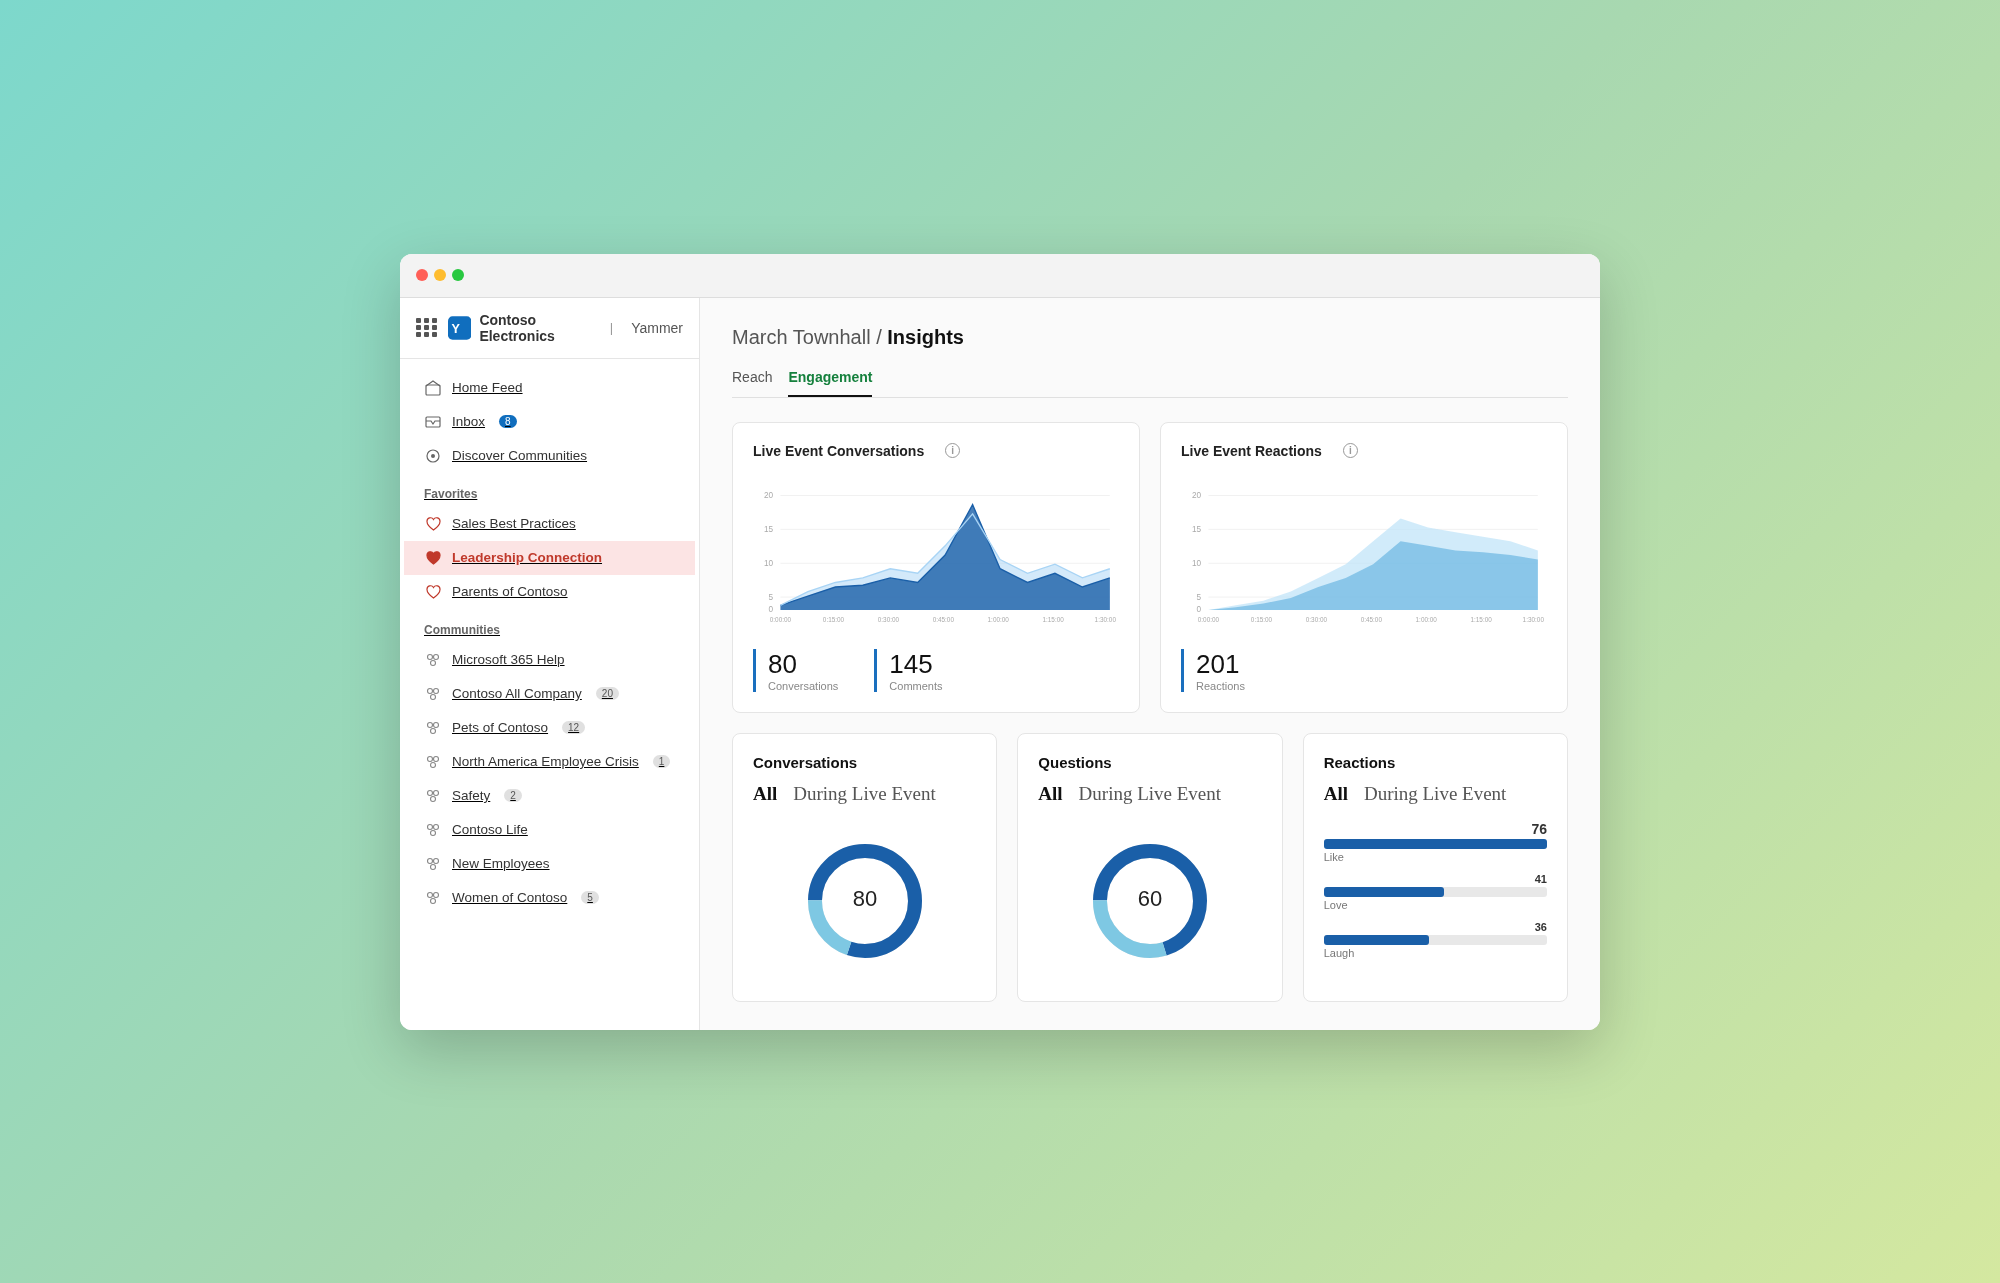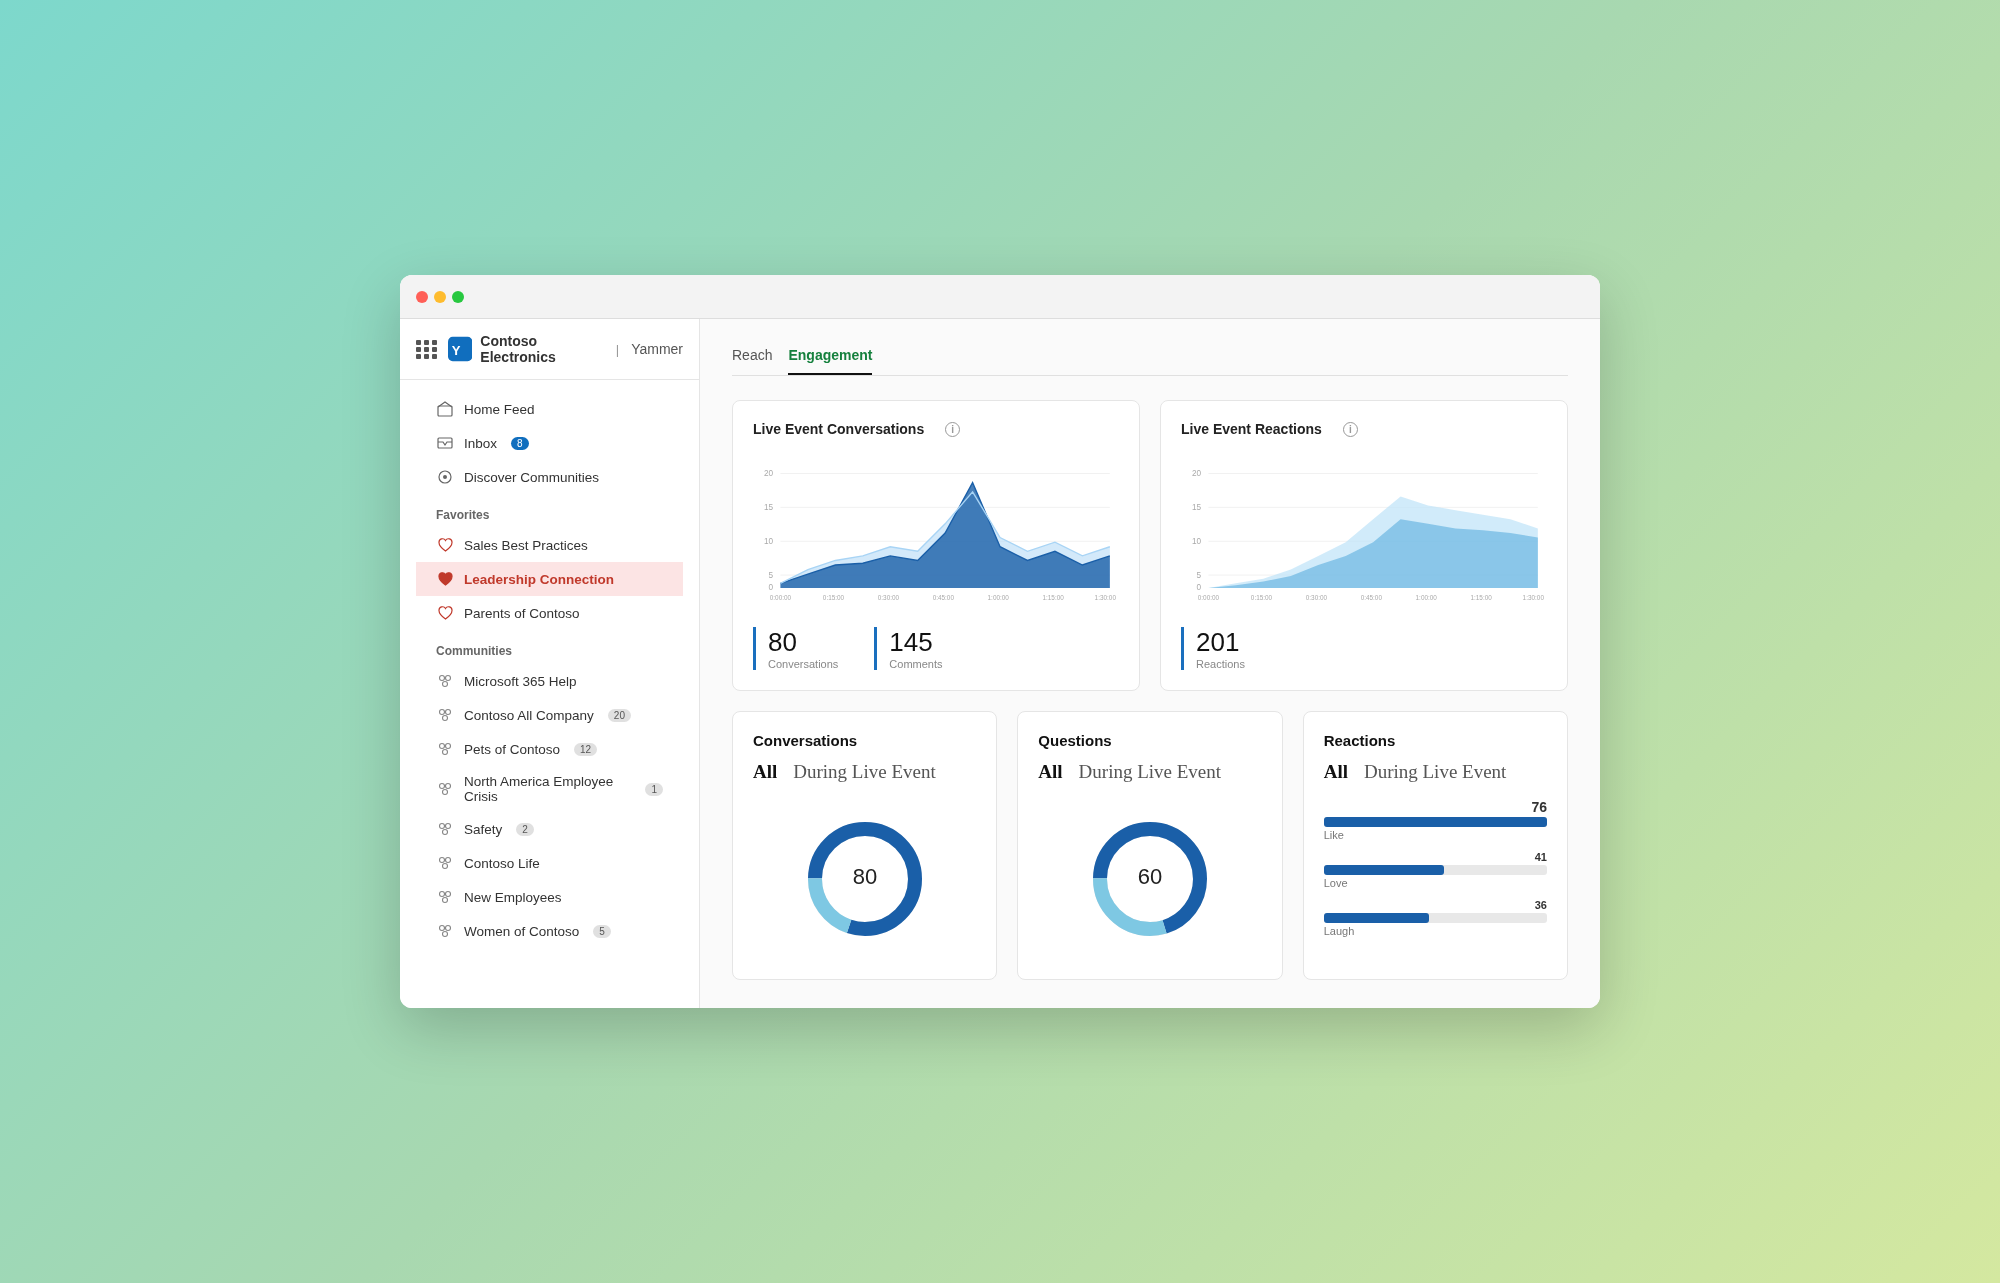--- a/index.html
+++ b/index.html
@@ -64,26 +64,27 @@
     }
     .grid-dot { width: 5px; height: 5px; background: #555; border-radius: 1px; }
     .org-name {
       font-weight: 600;
       font-size: 14px;
       color: #333;
     }
     .app-name {
       font-size: 14px;
       color: #555;
-      margin-left: 4px;
+      margin-left: 10px;
     }
     .sidebar-nav {
-      padding: 12px 16px;
+      padding: 12px 4px;
       flex: 1;
       overflow-y: auto;
+      text-decoration: underline;
     }
     .nav-item {
       display: flex;
       align-items: center;
       gap: 10px;
       padding: 8px 20px;
       font-size: 13.5px;
       color: #333;
       cursor: pointer;
       border-radius: 0;
@@ -469,20 +470,25 @@
             </svg>
           </div>
           <span>Women of Contoso</span>
           <span class="community-badge">5</span>
         </div>
       </div>
     </div>
 
     <div class="main-content">
 
+      <div class="breadcrumb">
+        <span>March Townhall</span>
+        <span> / </span>
+        <strong>Insights</strong>
+      </div>
 
       <div class="tabs">
         <div class="tab">Reach</div>
         <div class="tab active">Engagement</div>
       </div>
 
       <div class="charts-row">
 
         <div class="chart-card">
           <div class="chart-title">

